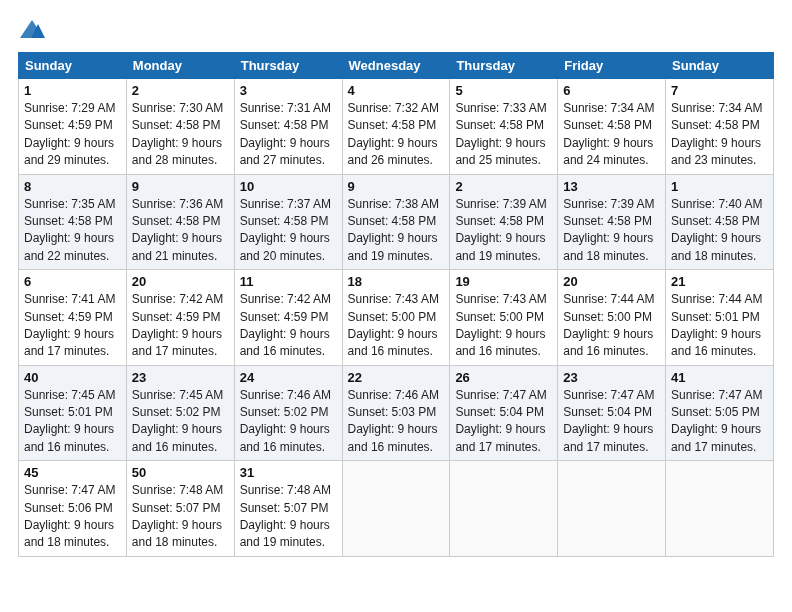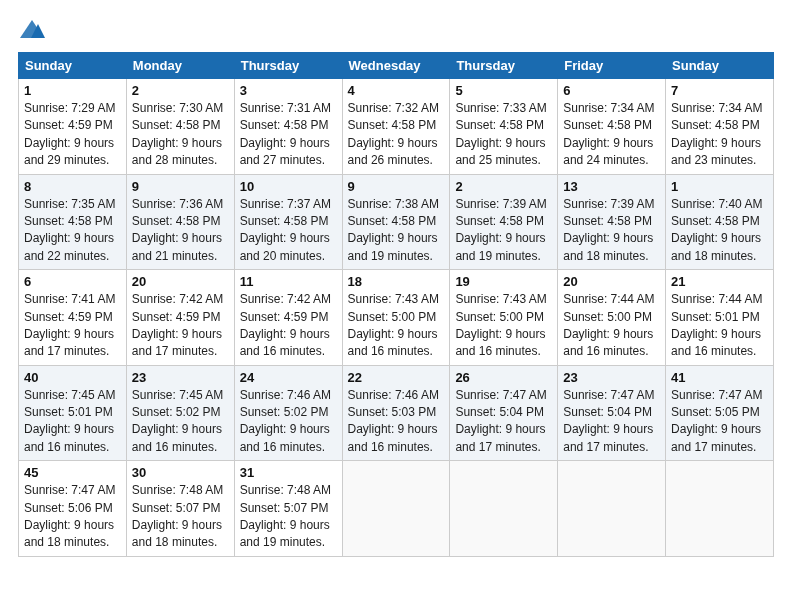--- a/index.html
+++ b/index.html
@@ -370,21 +370,21 @@
         <tr class="last-row">
           <td>
         <span class="day-num">45</span>
         <div class="cell-info">
           Sunrise: 7:47 AM<br>
           Sunset: 5:06 PM<br>
           Daylight: 9 hours and 18 minutes.
         </div>
       </td>
           <td>
-        <span class="day-num">30</span>
+        <span class="day-num">50</span>
         <div class="cell-info">
           Sunrise: 7:48 AM<br>
           Sunset: 5:07 PM<br>
           Daylight: 9 hours and 18 minutes.
         </div>
       </td>
           <td>
         <span class="day-num">31</span>
         <div class="cell-info">
           Sunrise: 7:48 AM<br>

